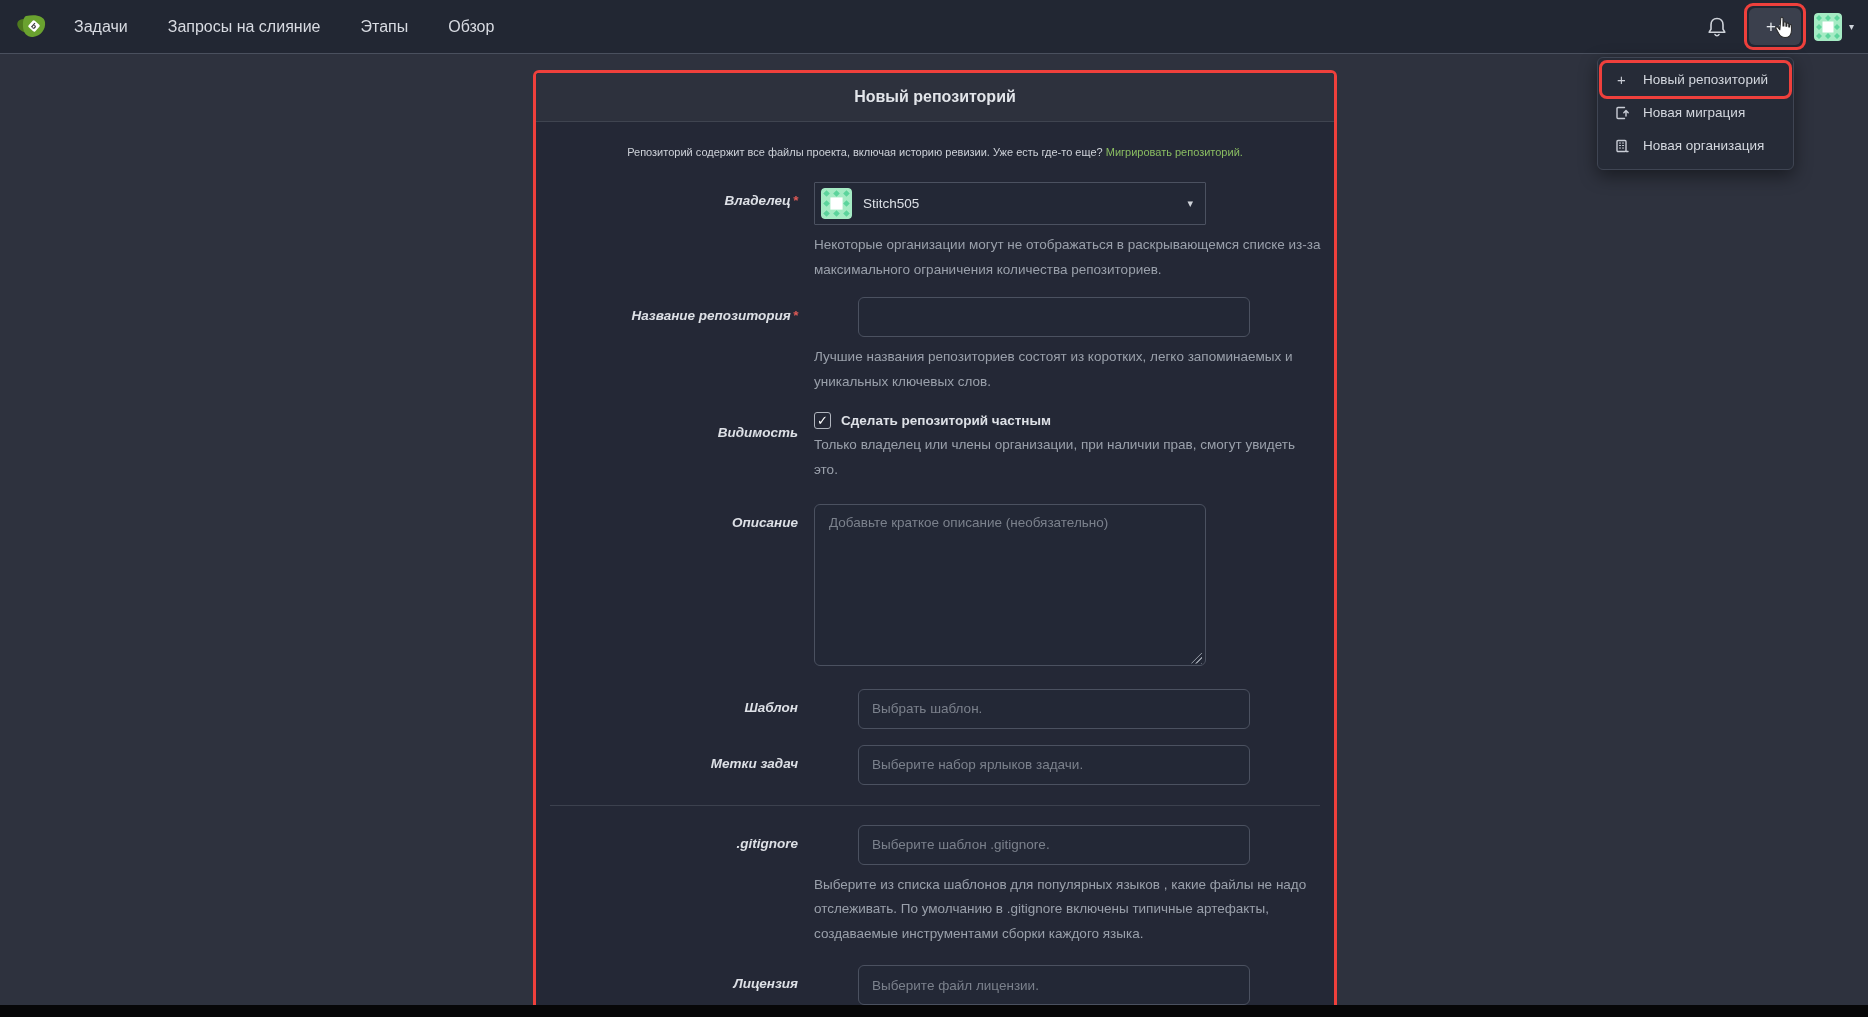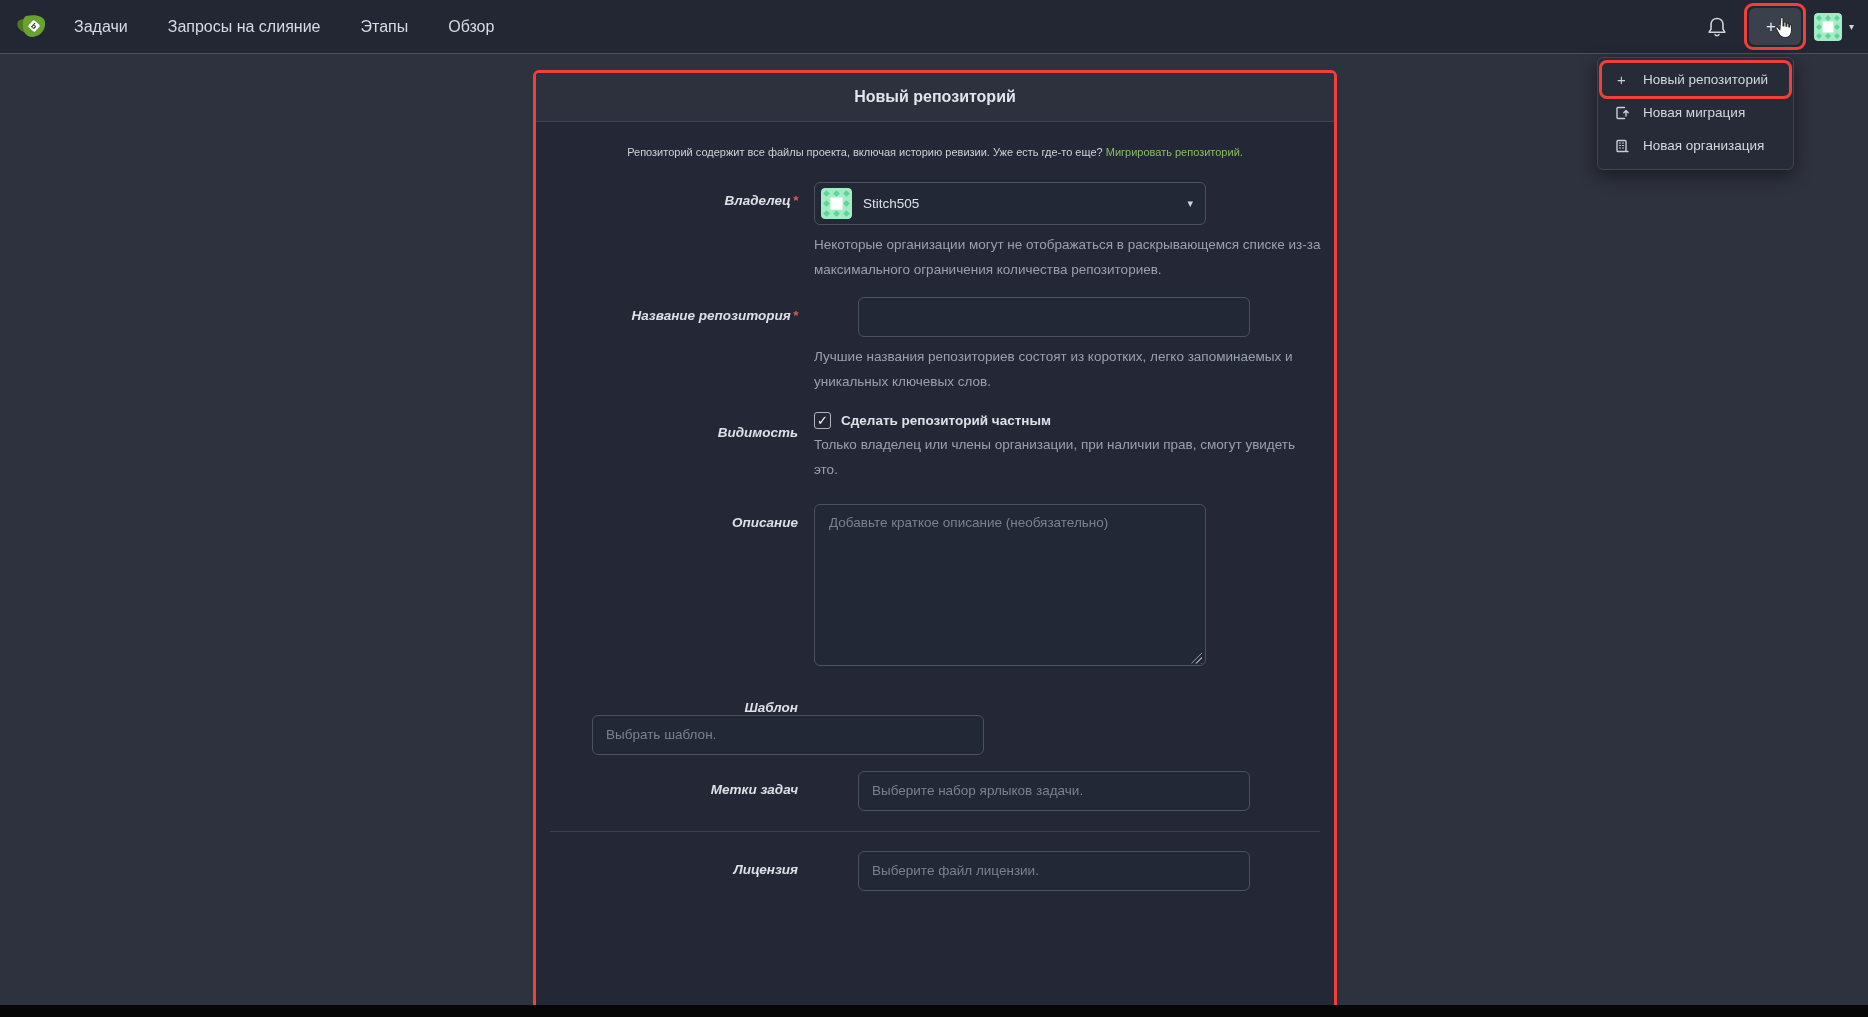--- a/index.html
+++ b/index.html
@@ -50,21 +50,21 @@
 
   .row{display:flex; margin-bottom:14px;}
   .row-label{width:266px; flex:none; text-align:right; padding:11px 16px 0 0; font-size:13.5px; font-weight:700; color:#dde0e6;font-style:italic;}
   .req{color:#dd5a56; margin-left:2px; vertical-align:top; font-weight:700;}
   .row-field{flex:1;}
   .tb{width:392px; height:40px; background:var(--input-bg); border:1px solid var(--border); border-radius:6px;
     color:var(--text); font-size:13.5px; padding:0 13px; font-family:"Liberation Sans", sans-serif; outline:none;margin-left:44px;}
   .tb::placeholder{color:var(--placeholder); opacity:1;}
   .help{margin-top:8px; font-size:13.5px; line-height:1.85; color:var(--muted); max-width:512px;}
 
-  .owner-select{width:392px; height:43px; background:var(--input-bg); border:1px solid var(--border); border-radius:6px;
+  .owner-select{width:392px; height:43px; background:var(--input-bg); border:1px solid var(--border); border-radius:1px;
     display:flex; align-items:center; padding:0 12px 0 6px; cursor:pointer;}
   .owner-select .avatar{width:31px; height:31px; margin-right:11px;}
   .owner-name{font-size:13.5px; color:var(--text);}
   .owner-caret{margin-left:auto; font-size:11px; color:#cfd3da;}
 
   .checkbox-line{display:flex; align-items:center; gap:10px; padding-top:3px;}
   .checkbox{width:17px; height:17px; border:1px solid #b0b5be; border-radius:3px; background:transparent;
     display:flex; align-items:center; justify-content:center; cursor:pointer;}
   .checkbox .check{color:#fff; font-size:13px; line-height:1;}
   .checkbox-label{font-size:13.5px; font-weight:700; color:#dde0e6; cursor:pointer;}
@@ -219,36 +219,43 @@
     <div class="row" style="margin-bottom:19px;">
       <div class="row-label">Описание</div>
       <div class="row-field">
         <div class="ta-wrap">
           <textarea class="ta" placeholder="Добавьте краткое описание (необязательно)" style=""></textarea>
           <span class="resize-handle"></span>
         </div>
       </div>
     </div>
 
-    <div class="row" style="margin-bottom:16px;flex-direction:column;">
+    <div class="row" style="margin-bottom:16px;">
       <div class="row-label">Шаблон</div>
       <div class="row-field">
         <input class="tb" type="text" placeholder="Выбрать шаблон." style="">
       </div>
     </div>
 
     <div class="row" style="margin-bottom:0;">
       <div class="row-label">Метки задач</div>
       <div class="row-field">
         <input class="tb" type="text" placeholder="Выберите набор ярлыков задачи." style="">
       </div>
     </div>
 
     <hr class="divider">
 
+    <div class="row" style="margin-bottom:18px;">
+      <div class="row-label">.gitignore</div>
+      <div class="row-field">
+        <input class="tb" type="text" placeholder="Выберите шаблон .gitignore." style="">
+        <div class="help">Выберите из списка шаблонов для популярных языков , какие файлы не надо отслеживать. По умолчанию в .gitignore включены типичные артефакты, создаваемые инструментами сборки каждого языка.</div>
+      </div>
+    </div>
 
     <div class="row">
       <div class="row-label">Лицензия</div>
       <div class="row-field">
         <input class="tb" type="text" placeholder="Выберите файл лицензии." style="">
         
       </div>
     </div>
 
   </div>

